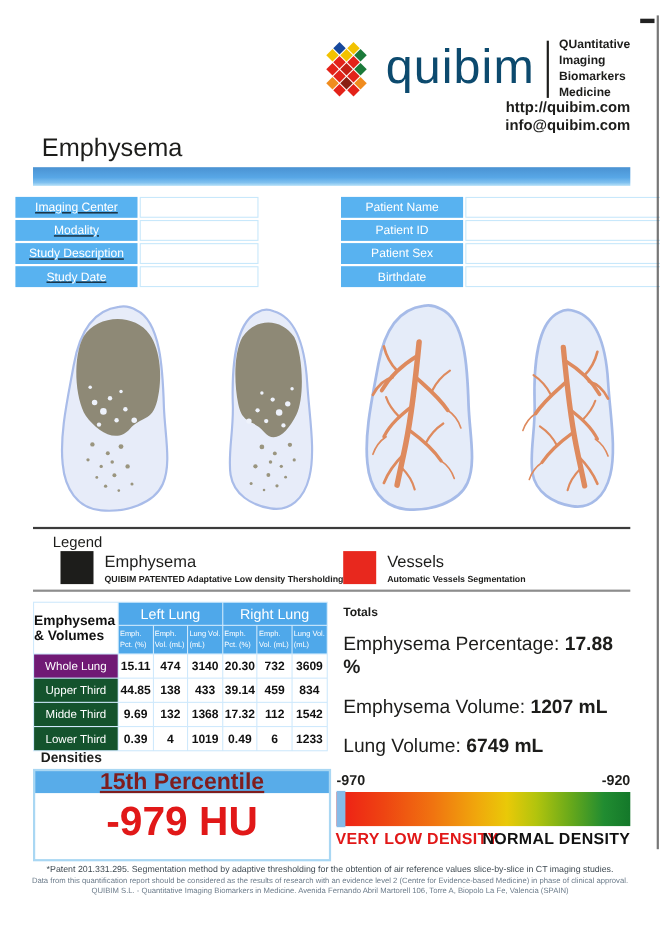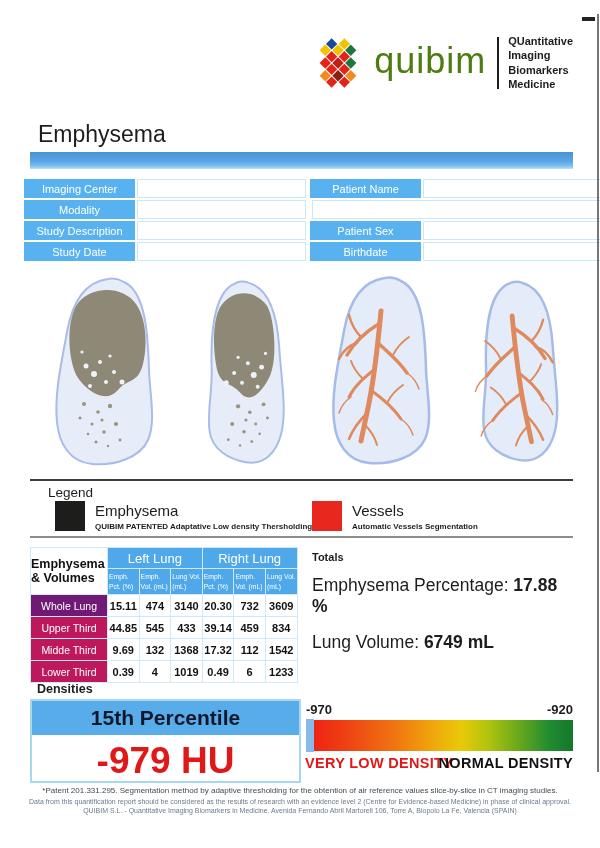--- a/index.html
+++ b/index.html
@@ -5,35 +5,35 @@
   * { margin:0; padding:0; box-sizing:border-box; }
   html,body { background:#ffffff; }
   body { font-family:"Liberation Sans", sans-serif; }
   .page { position:relative; width:600px; height:848px; margin:0 auto; background:#ffffff; overflow:hidden; }
 
   
   .brand { position:absolute; top:34px; right:27px; display:flex; align-items:center; }
   .pixel-diamond { width:44px; height:44px; margin-right:14px; transform:rotate(45deg); display:grid;
     grid-template-columns:repeat(5,1fr); grid-template-rows:repeat(5,1fr); gap:1px; }
   .pixel-diamond span { display:block; }
-  .wordmark { font-size:36px; color:#4d7c0f; letter-spacing:1px; font-weight:500; line-height:1; padding-bottom:4px; }
+  .wordmark { font-size:44px; color:#0c4a6e; letter-spacing:1px; font-weight:500; line-height:1; padding-bottom:4px; }
   .brand-divider { width:2px; height:52px; background:#1d1d1b; margin:0 9px 0 11px; }
   .tagline { font-size:11px; font-weight:bold; color:#1d1d1b; line-height:1.3; }
   .tagline span { display:block; }
   .brand-urls { position:absolute; top:90px; right:27px; text-align:right; font-size:13.5px; font-weight:bold; color:#1d1d1b; line-height:1.2; }
 
   
   .page-title { position:absolute; left:37px; top:84px; font-size:38px; font-weight:bold; color:#1d1d1b; line-height:1; }
   .page-subtitle { position:absolute; left:38px; top:122px; font-size:23px; color:#1d1d1b; line-height:1.1; }
   .title-rule { position:absolute; left:30px; top:152px; width:543px; height:17px;
     background:linear-gradient(180deg,#4a92d2 0%,#58a7e6 55%,#7fc0ef 82%,#b9e2f8 100%); }
 
   
   .form-col { position:absolute; top:179px; }
-  .form-col.left { left:24px; width:282px; }
+  .form-col.left { left:14px; width:221px;text-decoration:underline; }
   .form-col.right { left:310px; width:314px; }
   .form-row { display:flex; height:19px; margin-bottom:2px; }
   .form-label { width:111px; background:#58b2f0; color:#ffffff; font-size:11px;
     display:flex; align-items:center; justify-content:center; }
   .form-value { flex:1; background:#ffffff; border:1px solid #c8e8fb; margin-left:2px;
     font-size:11px; color:#333; padding:2px 5px; }
 
   
   .lung { position:absolute; }
   #l1 { left:44px;  top:274px; }
@@ -56,36 +56,36 @@
 
   
   .vt { position:absolute; left:30px; top:547px; display:grid;
     grid-template-columns:76px repeat(6,30.6px);
     grid-template-rows:20px 25px repeat(4,21px);
     gap:1px; background:#cfe9fc; padding:1px; }
   .vt > div { display:flex; align-items:center; justify-content:center; text-align:left; }
   .vt .corner { grid-column:1; grid-row:1/3; background:#ffffff; font-weight:bold; font-size:12.5px; color:#111; line-height:1.15; }
   .vt .group { grid-column:span 3; background:#4fa8ea; color:#fff; font-size:13px; }
   .vt .sub { background:#4fa8ea; color:#fff; font-size:6.8px; line-height:1.35; padding:1px; }
-  .vt .rlabel { background:#be185d; color:#fff; font-size:10.5px; }
+  .vt .rlabel { background:#14532d; color:#fff; font-size:10.5px; }
   .vt .rlabel.first { background:#701a75; }
   .vt .num { background:#ffffff; font-weight:bold; font-size:11px; color:#111; }
 
   
   .totals { position:absolute; left:312px; top:551px; width:262px; }
   .totals-heading { font-size:11px; font-weight:bold; color:#1d1d1b; margin-bottom:12px; }
   .total-line { font-size:17.5px; color:#1d1d1b; margin-bottom:15px; }
   .total-line b { font-weight:bold; }
 
   
   .densities-heading { position:absolute; left:37px; top:682px; font-size:12.5px; font-weight:bold; color:#1d1d1b; }
   .density-box { position:absolute; left:30px; top:699px; width:271px; height:84px;
     border:2px solid #a9d7f3; background:#fff; }
-  .density-box-header { height:34px; background:#58ace9; color:#0f172a; font-size:21px; font-weight:bold;
-    display:flex; align-items:center; justify-content:center; }
+  .density-box-header { height:20px; background:#58ace9; color:#7f1d1d; font-size:21px; font-weight:bold;
+    display:flex; align-items:center; justify-content:center;text-decoration:underline; }
   .density-box-value { color:#e11818; font-size:37px; font-weight:bold; text-align:center; margin-top:5px; }
 
   
   .scale-min { position:absolute; left:306px; top:702px; font-size:13px; font-weight:bold; color:#1d1d1b; }
   .scale-max { position:absolute; right:27px; top:702px; font-size:13px; font-weight:bold; color:#1d1d1b; }
   .scale-bar { position:absolute; left:306px; top:720px; width:267px; height:31px;
     background:linear-gradient(90deg,#ee1c16 0%,#ee4412 16%,#f07410 33%,#f0a80c 48%,#e9c908 58%,#b2c40d 68%,#66a81b 80%,#218c31 91%,#14782a 100%); }
   .scale-bar::before { content:""; position:absolute; left:0; top:-1px; width:8px; height:33px; background:#85bbe8; }
   .scale-low { position:absolute; left:305px; top:755px; font-size:14.5px; font-weight:bold; color:#e11818; letter-spacing:.3px; }
   .scale-normal { position:absolute; right:27px; top:755px; font-size:14.5px; font-weight:bold; color:#111; letter-spacing:.3px; }
@@ -185,20 +185,24 @@
     </div>
     <div class="wordmark">quibim</div>
     <div class="brand-divider"></div>
     <div class="tagline">
       <span>QUantitative</span>
       <span>Imaging</span>
       <span>Biomarkers</span>
       <span>Medicine</span>
     </div>
   </div>
+  <div class="brand-urls">
+    <div>http://quibim.com</div>
+    <div>info@quibim.com</div>
+  </div>
 
   <div class="page-subtitle">Emphysema</div>
   <div class="title-rule"></div>
 
   <div class="form-col left">
     <div class="form-row">
         <div class="form-label">Imaging Center</div>
         <div class="form-value"></div>
       </div>
     <div class="form-row">
@@ -213,20 +217,21 @@
         <div class="form-label">Study Date</div>
         <div class="form-value"></div>
       </div>
   </div>
   <div class="form-col right">
     <div class="form-row">
         <div class="form-label">Patient Name</div>
         <div class="form-value"></div>
       </div>
     <div class="form-row">
+        <div class="form-label">Patient ID</div>
         <div class="form-value"></div>
       </div>
     <div class="form-row">
         <div class="form-label">Patient Sex</div>
         <div class="form-value"></div>
       </div>
     <div class="form-row">
         <div class="form-label">Birthdate</div>
         <div class="form-value"></div>
       </div>
@@ -289,21 +294,21 @@
     <div class="rlabel first">Whole Lung</div>
     <div class="num">15.11</div>
     <div class="num">474</div>
     <div class="num">3140</div>
     <div class="num">20.30</div>
     <div class="num">732</div>
     <div class="num">3609</div>
 
     <div class="rlabel">Upper Third</div>
     <div class="num">44.85</div>
-    <div class="num">545</div>
+    <div class="num">138</div>
     <div class="num">433</div>
     <div class="num">39.14</div>
     <div class="num">459</div>
     <div class="num">834</div>
 
     <div class="rlabel">Midde Third</div>
     <div class="num">9.69</div>
     <div class="num">132</div>
     <div class="num">1368</div>
     <div class="num">17.32</div>
@@ -315,20 +320,21 @@
     <div class="num">4</div>
     <div class="num">1019</div>
     <div class="num">0.49</div>
     <div class="num">6</div>
     <div class="num">1233</div>
   </div>
 
   <div class="totals">
     <div class="totals-heading">Totals</div>
     <div class="total-line"><span>Emphysema Percentage: </span><b>17.88 %</b></div>
+    <div class="total-line"><span>Emphysema Volume: </span><b>1207 mL</b></div>
     <div class="total-line"><span>Lung Volume: </span><b>6749 mL</b></div>
   </div>
 
   <div class="densities-heading">Densities</div>
   <div class="density-box">
     <div class="density-box-header">15th Percentile</div>
     <div class="density-box-value">-979 HU</div>
   </div>
 
   <div class="scale-min">-970</div>

